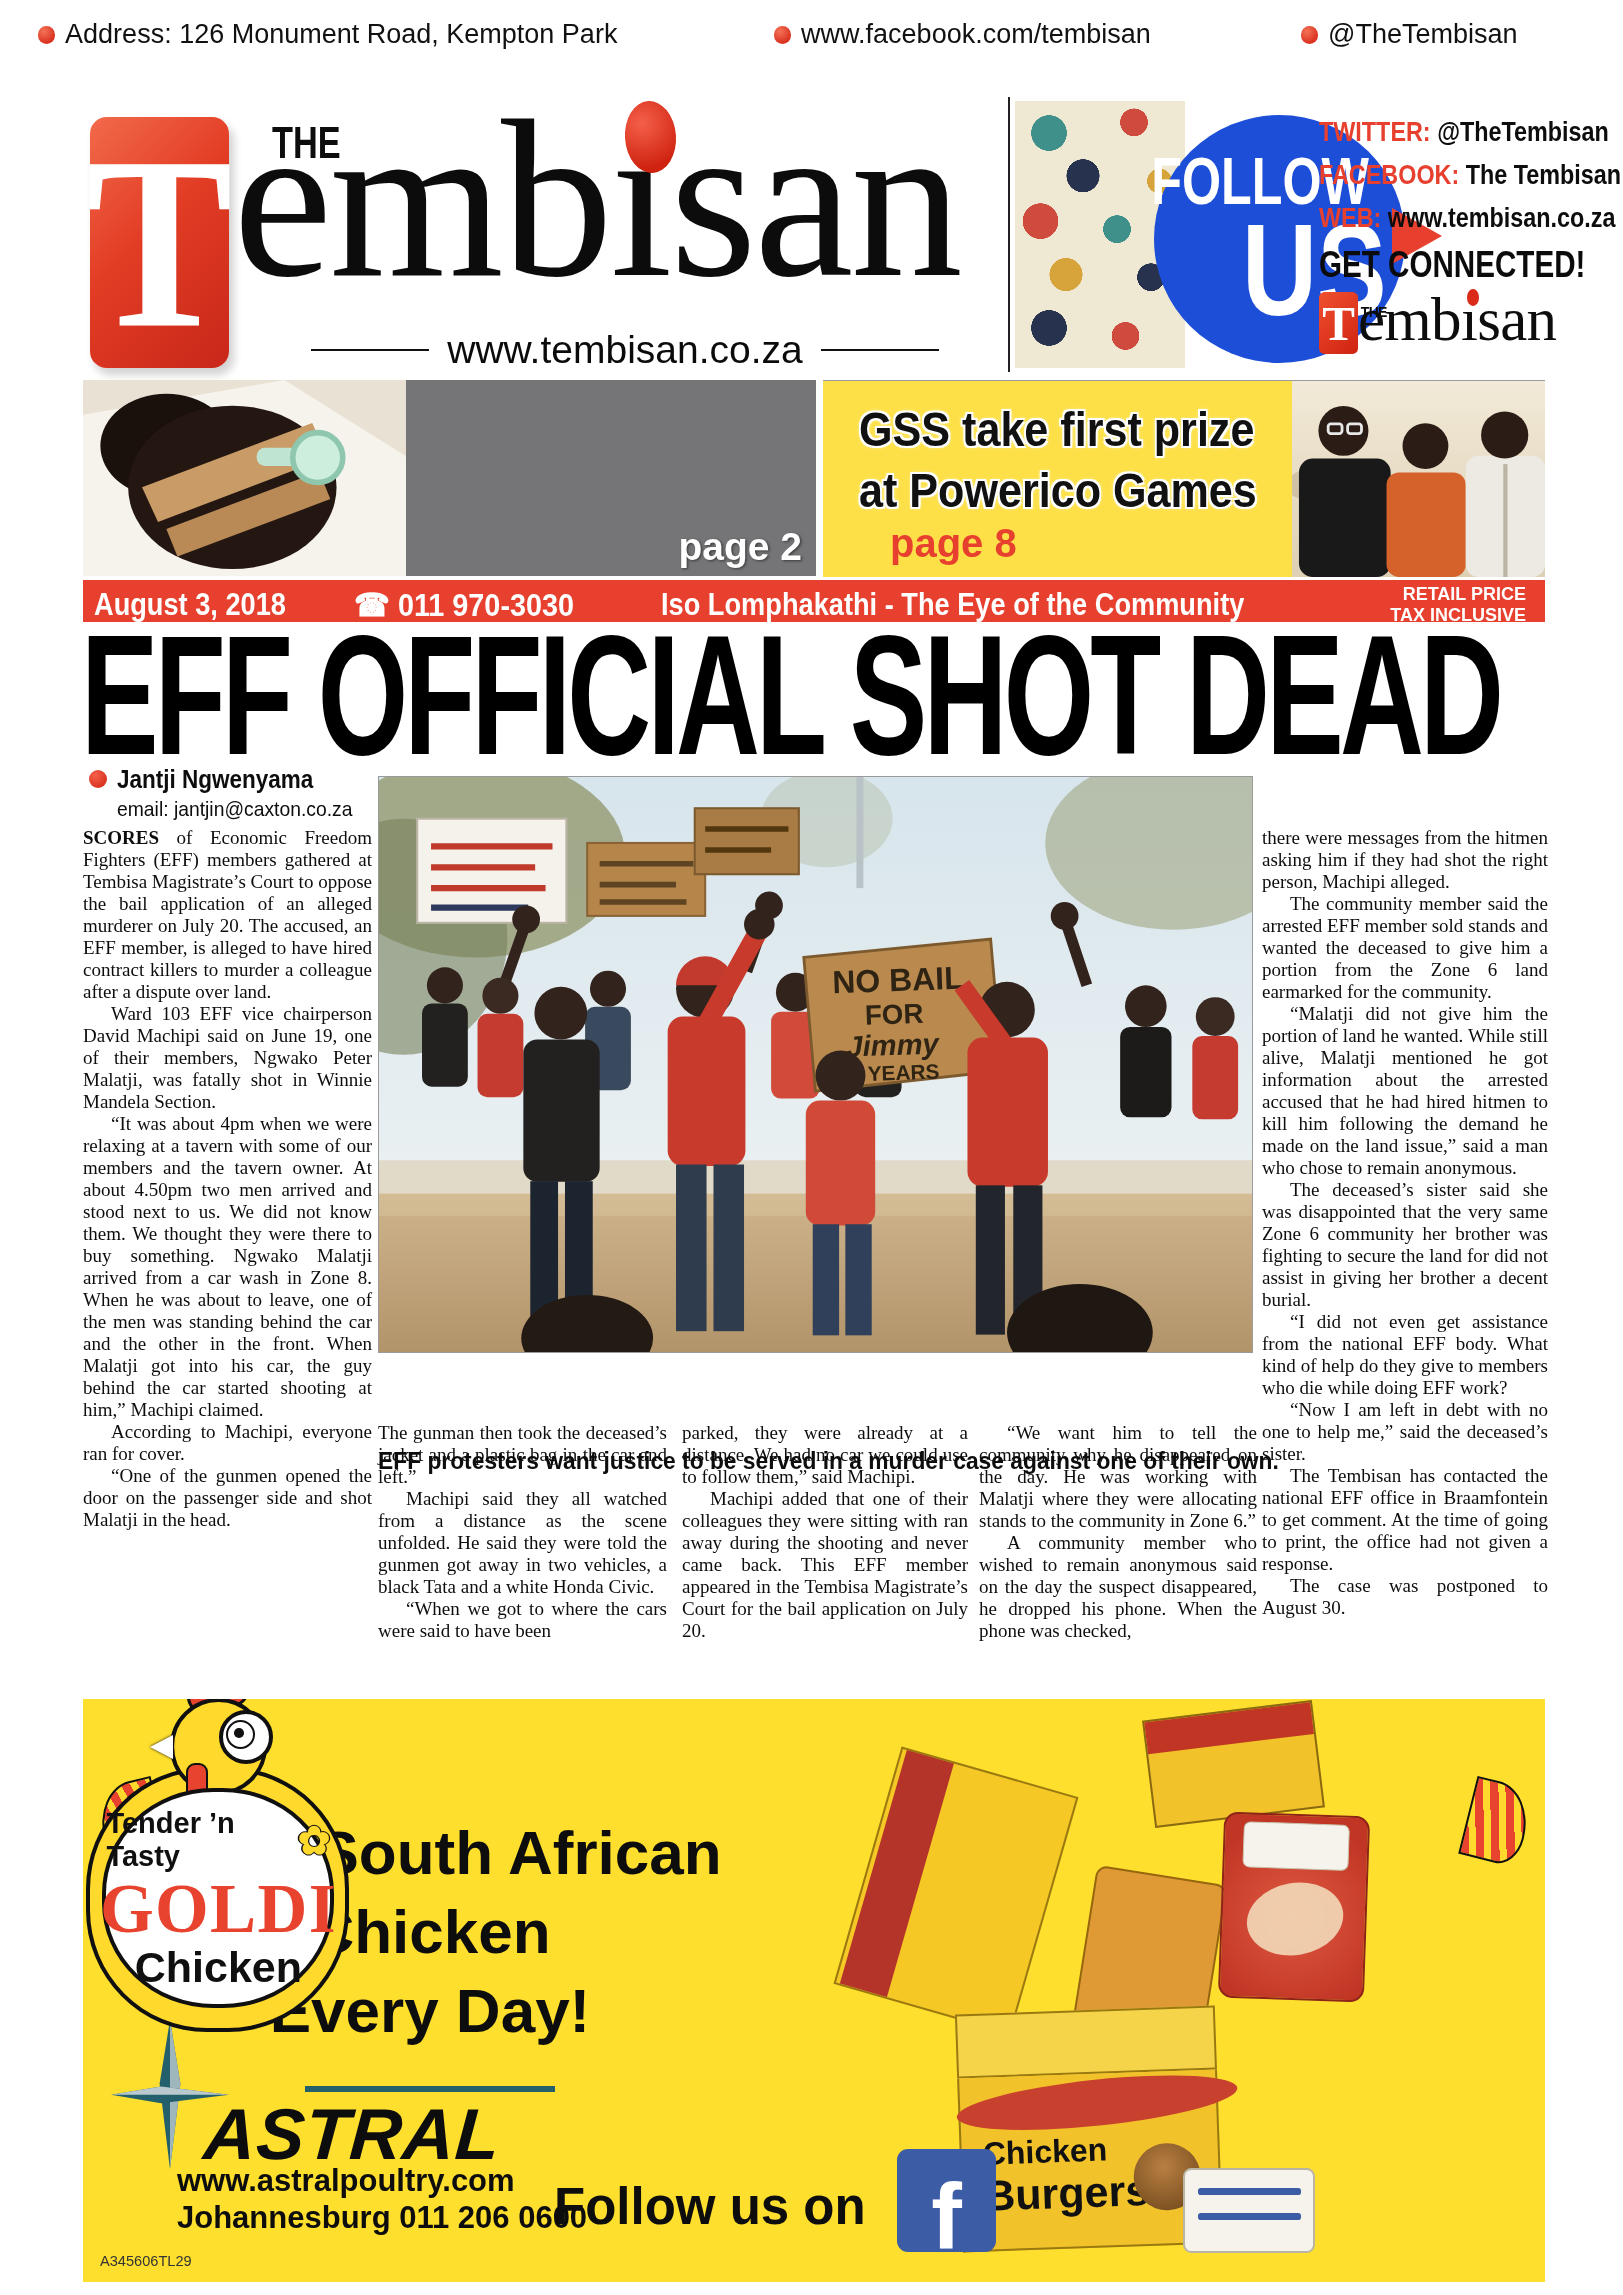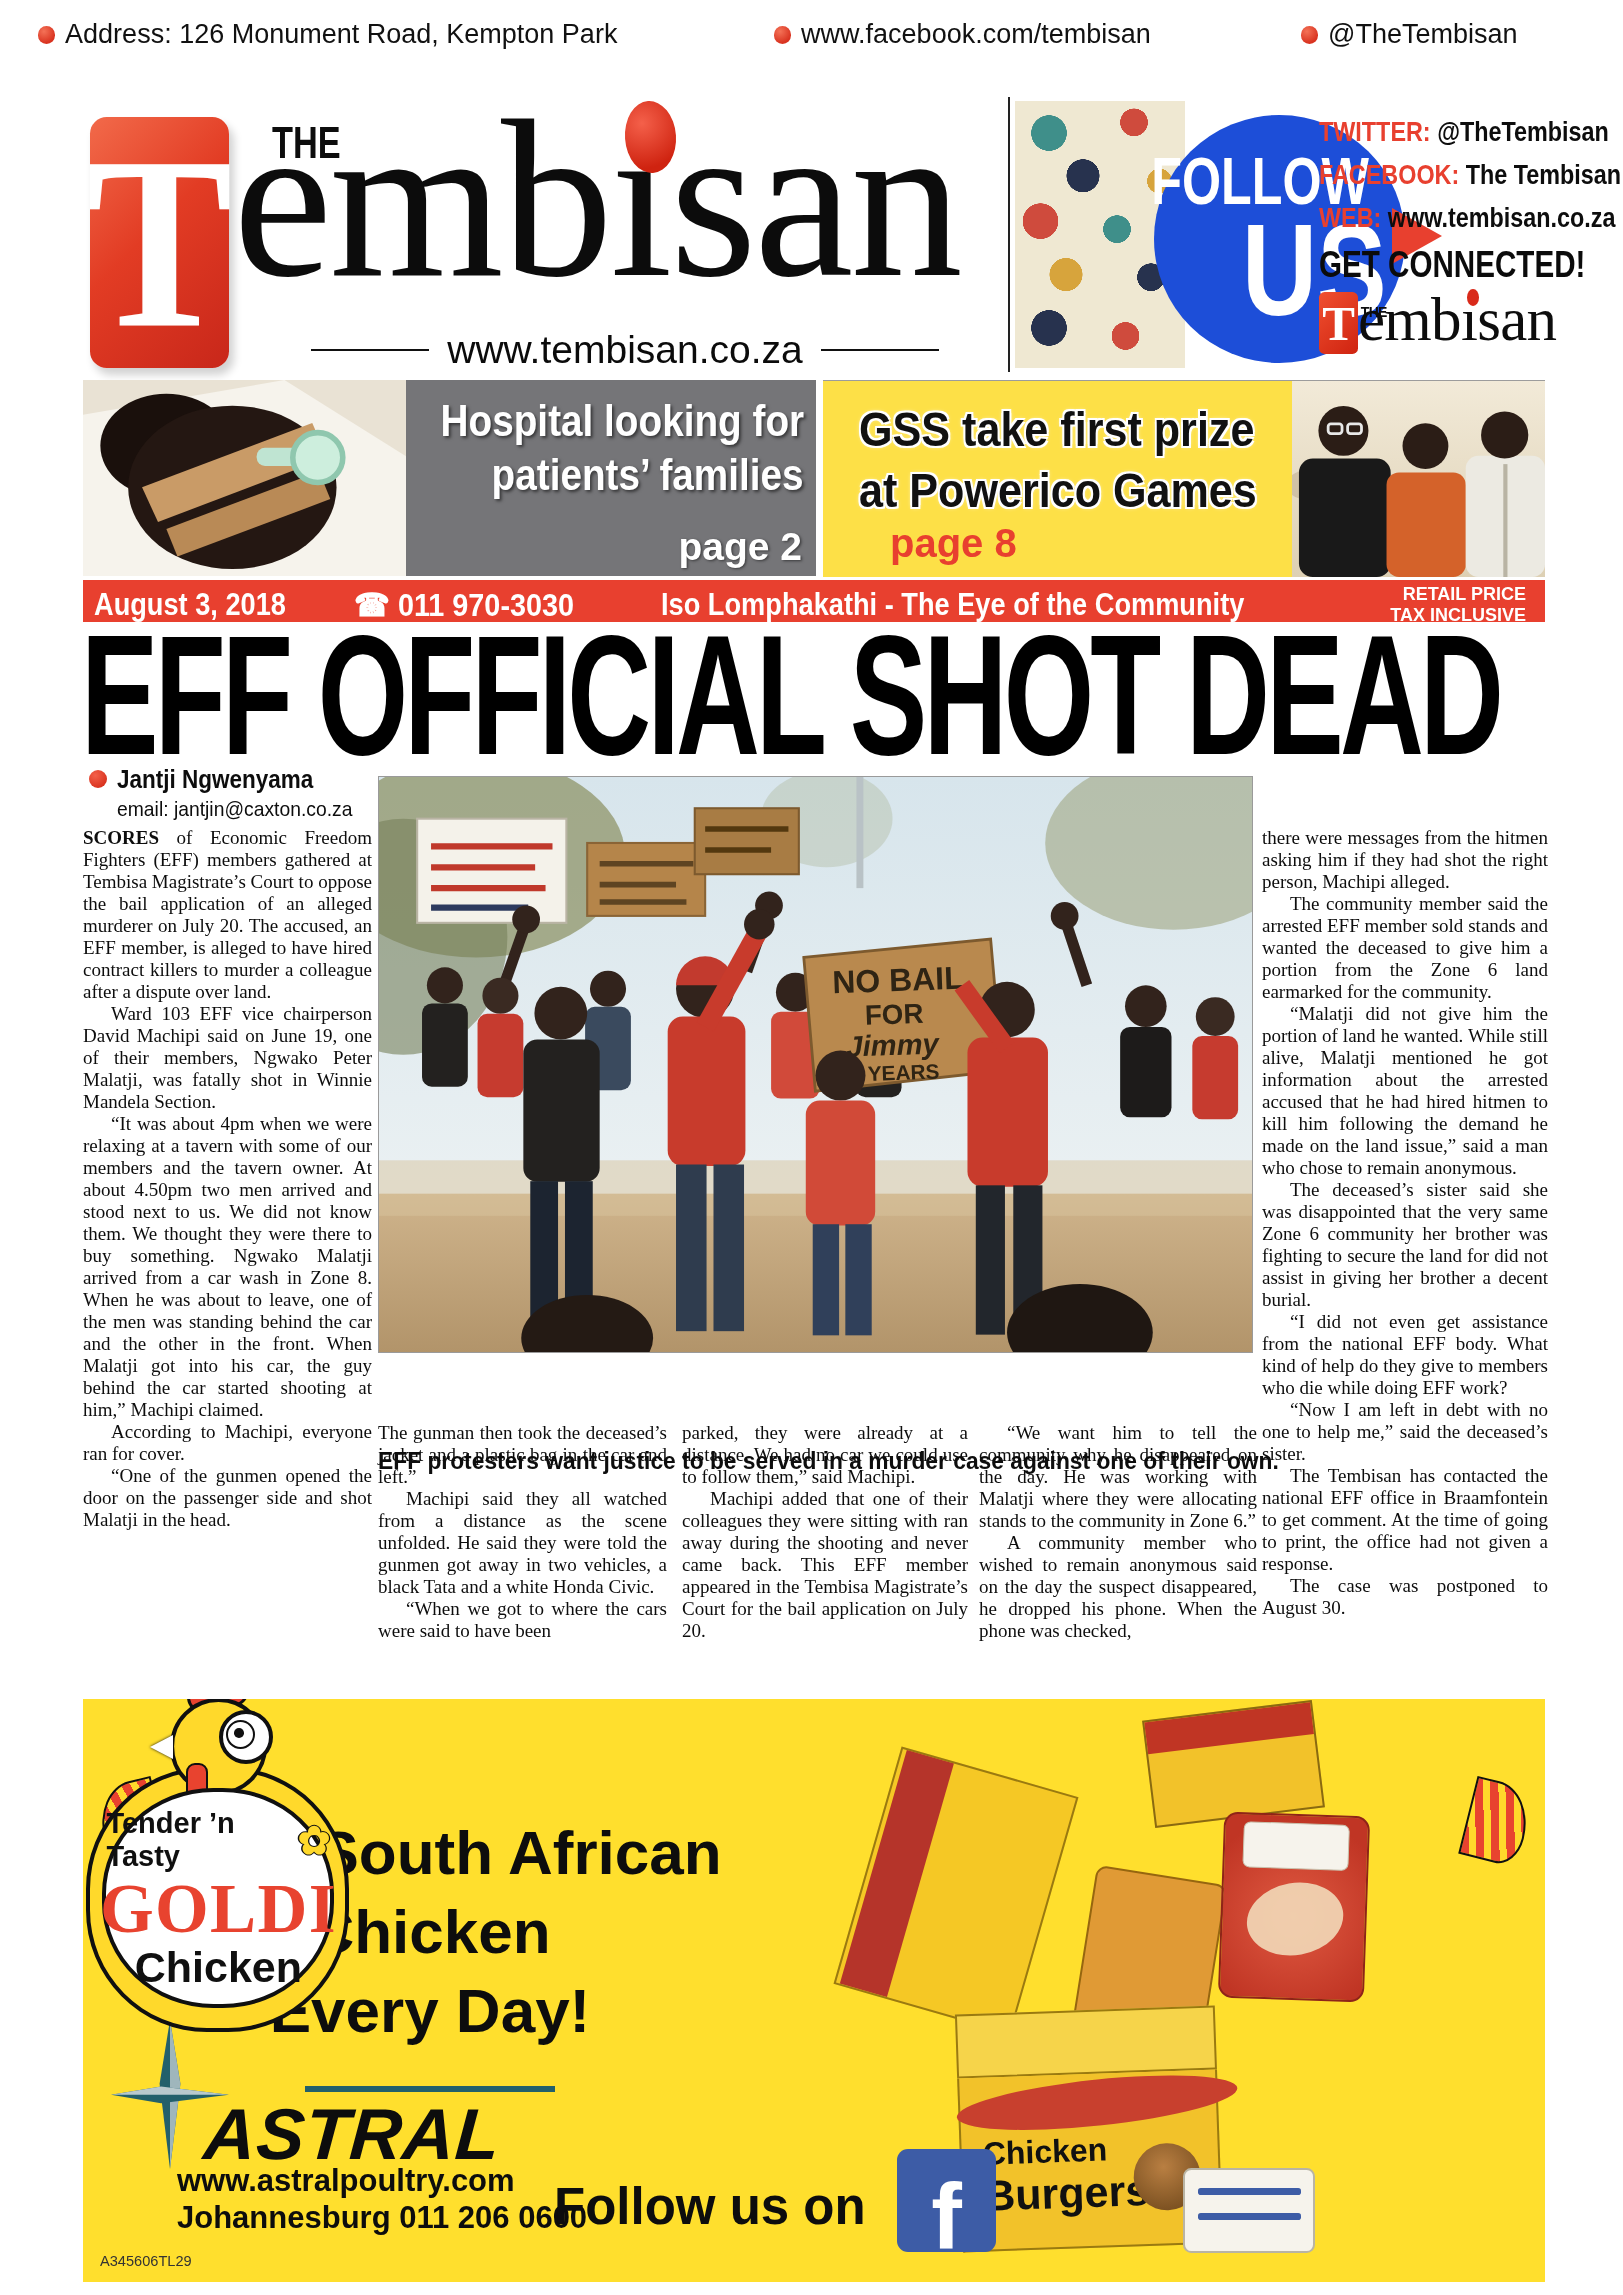--- a/index.html
+++ b/index.html
@@ -250,24 +250,20 @@
         <rect width="465" height="283" fill="#e9e2d4"></rect>
         <polygon points="0,50 290,0 465,110 465,283 0,283" fill="#f6f3ec"></polygon>
         <ellipse cx="120" cy="95" rx="95" ry="75" fill="#1a100c"></ellipse>
         <ellipse cx="215" cy="155" rx="150" ry="118" fill="#241712"></ellipse>
         <polygon points="85,155 330,62 352,112 108,205" fill="#c99b67"></polygon>
         <polygon points="120,215 340,132 356,172 136,255" fill="#b98a56"></polygon>
         <rect x="250" y="98" width="92" height="26" rx="12" fill="#bfe4d2"></rect>
         <circle cx="338" cy="112" r="36" fill="#cdeedd" stroke="#8fc7ae" stroke-width="8"></circle>
       </svg>
     </div>
-    <div class="tl-title">
-      <span class="cond-r" style="--sx:.88;">Hospital looking for</span><br>
-      <span class="cond-r" style="--sx:.88;">patients’ families</span>
-    </div>
     <div class="tl-page">page 2</div>
   </div>
 
   <div class="abs teaser-right">
     <div class="tr-title">
       <span class="cond" style="--sx:.88;">GSS take first prize</span><br>
       <span class="cond" style="--sx:.88;">at Powerico Games</span>
     </div>
     <div class="tr-page">page 8</div>
     <div class="photo-frame" style="left:469px;top:0;width:253px;height:196px;">

